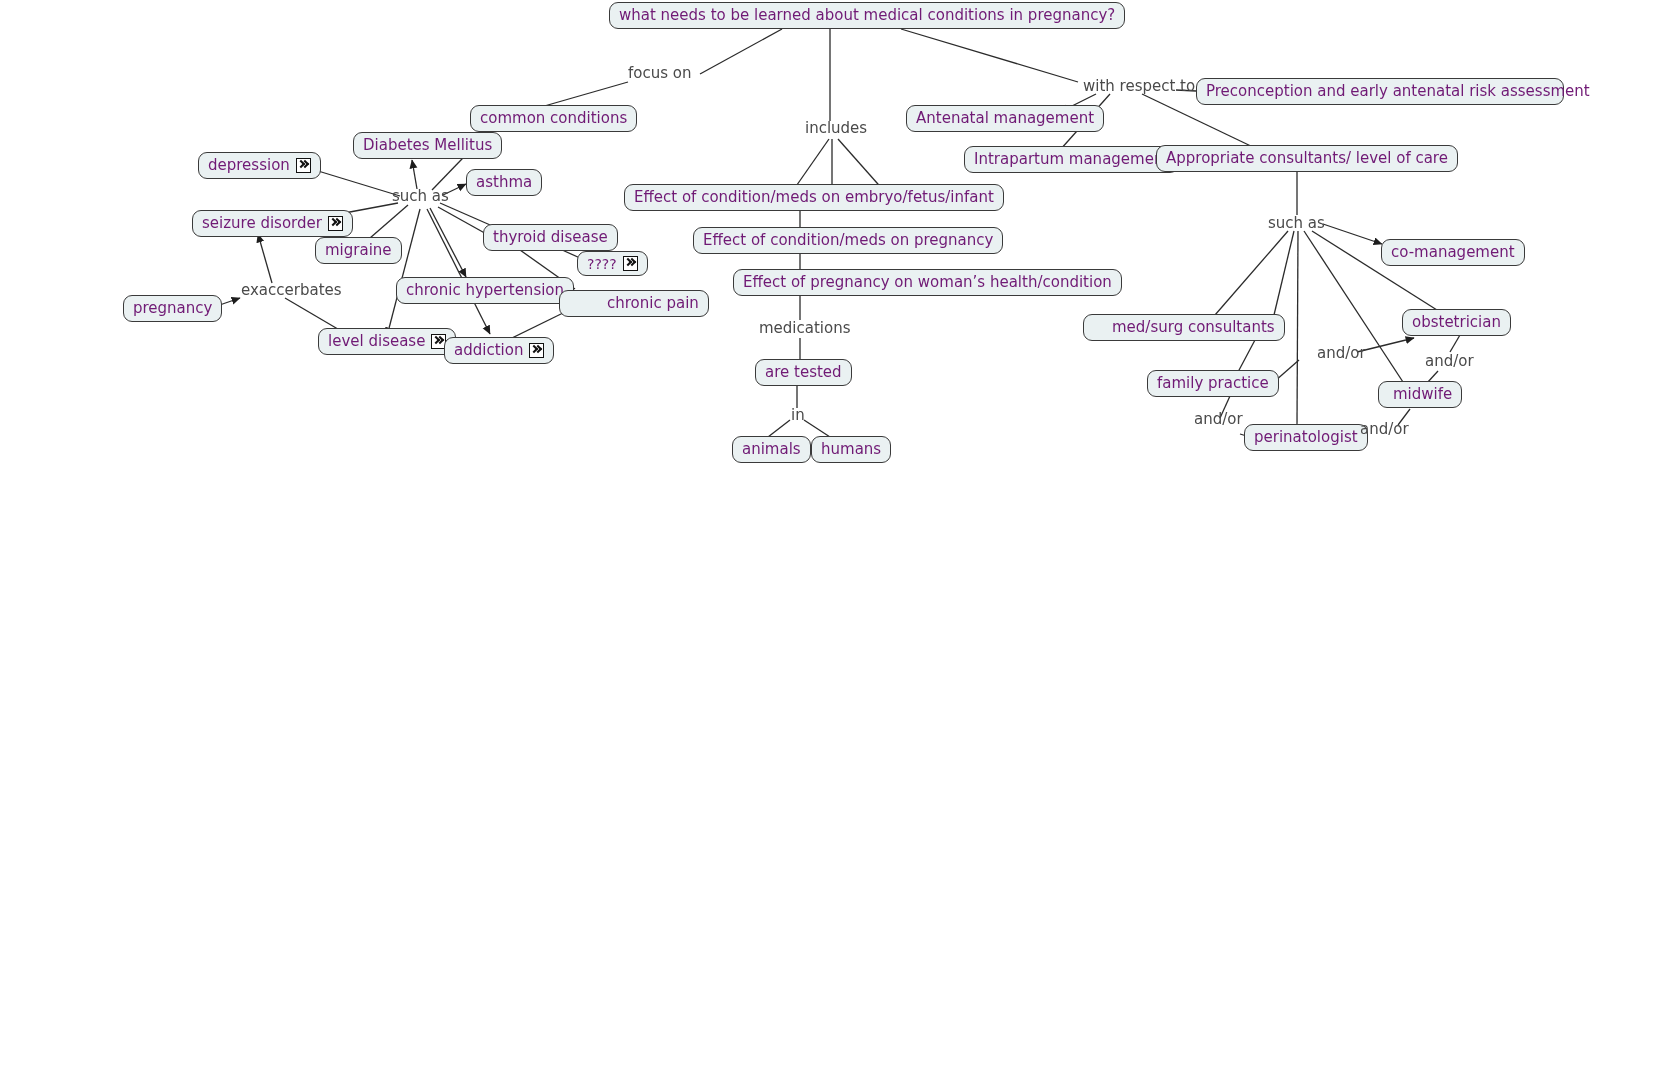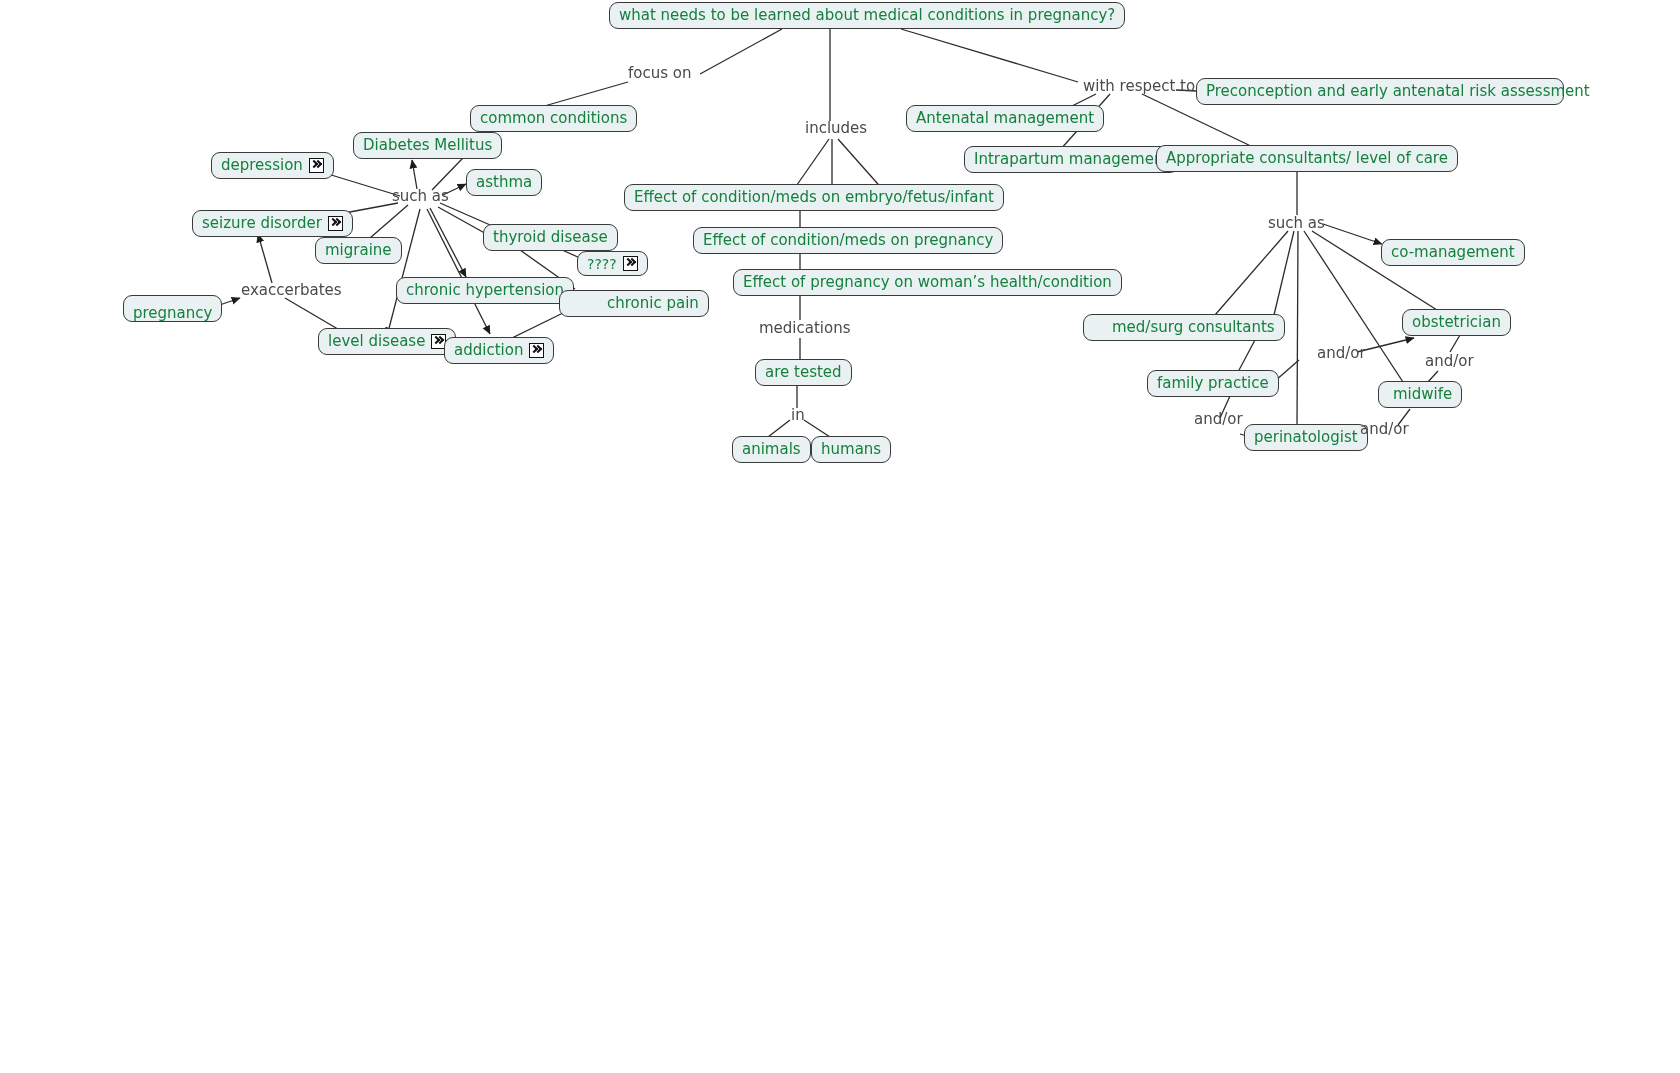--- a/index.html
+++ b/index.html
@@ -25,21 +25,21 @@
     width: 1680px;
     height: 1073px;
     pointer-events: none;
   }
   .node {
     position: absolute;
     box-sizing: border-box;
     background: #eaf1f2;
     border: 1px solid #3a3a3a;
     border-radius: 9px;
-    color: #15803d;
+    color: #701a75;
     font-size: 15px;
     line-height: 1;
     white-space: nowrap;
     display: flex;
     align-items: center;
     padding: 0 9px;
     height: 27px;
   }
   .link-label {
     position: absolute;
@@ -188,21 +188,21 @@
   <div class="node" style="left:470px; top:105px;">
     <span class="lbl">common conditions</span>
   </div>
 
   <div class="link-label" style="left:390px; top:189px;">such as</div>
 
   <div class="node" style="left:337px; top:132px;margin-left:16px;">
     <span class="lbl">Diabetes Mellitus</span>
   </div>
 
-  <div class="node" style="left:211px; top:152px;">
+  <div class="node" style="left:198px; top:152px;">
     <span class="lbl">depression</span>
     <span class="chev"></span>
   </div>
 
   <div class="node" style="left:466px; top:169px;">
     <span class="lbl">asthma</span>
   </div>
 
   <div class="node" style="left:192px; top:210px;">
     <span class="lbl">seizure disorder</span>
@@ -223,21 +223,21 @@
   </div>
 
   <div class="node" style="left:396px; top:277px;">
     <span class="lbl">chronic hypertension</span>
   </div>
 
   <div class="node" style="left:559px; top:290px;padding-left:47px;">
     <span class="lbl">chronic pain</span>
   </div>
 
-  <div class="node" style="left:123px; top:295px;align-items:flex-end;">
+  <div class="node" style="left:123px; top:295px;">
     <span class="lbl">pregnancy</span>
   </div>
 
   <div class="link-label" style="left:239px; top:283px;">exaccerbates</div>
 
   <div class="node" style="left:318px; top:328px;">
     <span class="lbl">level disease</span>
     <span class="chev"></span>
   </div>
 

